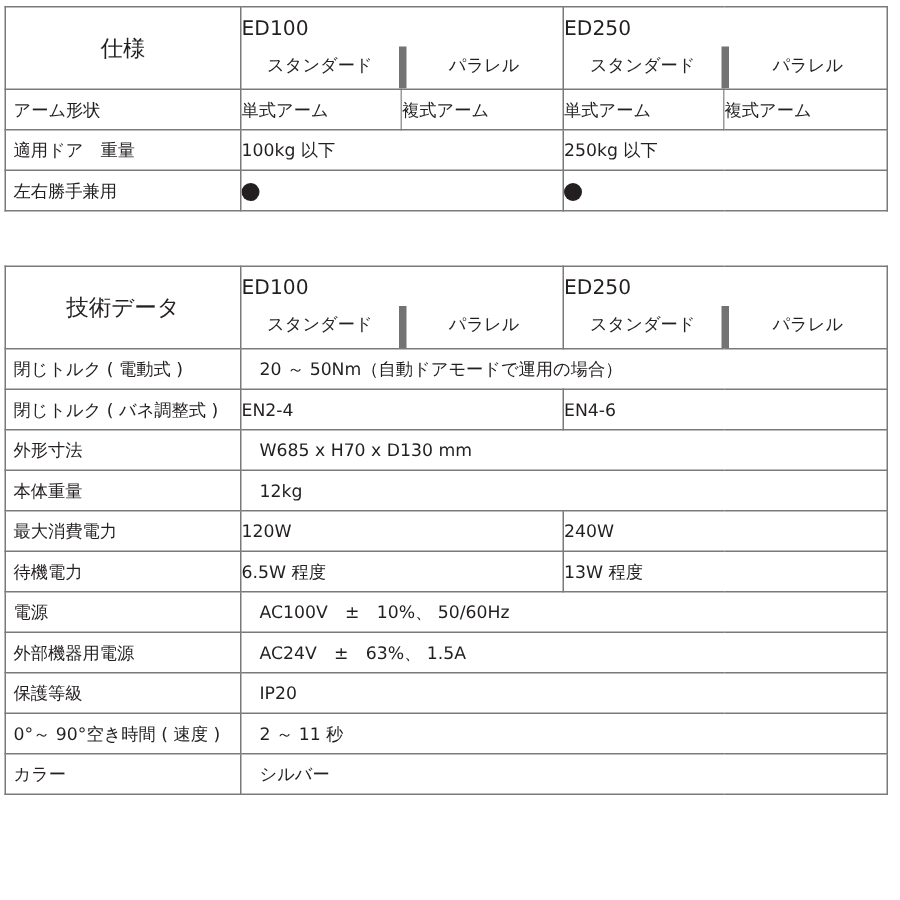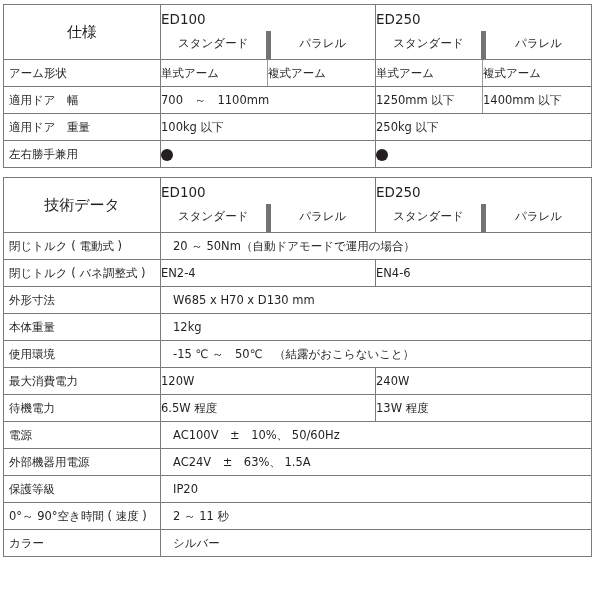--- a/index.html
+++ b/index.html
@@ -80,26 +80,20 @@
     </td>
   </tr>
   <tr>
     <td class="label">アーム形状</td>
     <td class="c" style="border-right-color:#9a9a9a">単式アーム</td>
     <td class="c">複式アーム</td>
     <td class="c" style="border-right-color:#9a9a9a">単式アーム</td>
     <td class="c">複式アーム</td>
   </tr>
   <tr>
-    <td class="label">適用ドア　幅</td>
-    <td class="c" colspan="2">700　～　1100mm</td>
-    <td class="c" style="border-right-color:#9a9a9a">1250mm 以下</td>
-    <td class="c">1400mm 以下</td>
-  </tr>
-  <tr>
     <td class="label">適用ドア　重量</td>
     <td class="c" colspan="2">100kg 以下</td>
     <td class="c" colspan="2">250kg 以下</td>
   </tr>
   <tr>
     <td class="label">左右勝手兼用</td>
     <td class="c" colspan="2"><span class="dot"></span></td>
     <td class="c" colspan="2"><span class="dot"></span></td>
   </tr>
 </tbody>
@@ -142,24 +136,20 @@
   </tr>
   <tr>
     <td class="label">外形寸法</td>
     <td colspan="4" style="padding-left:12px">W685 x H70 x D130 mm</td>
   </tr>
   <tr>
     <td class="label">本体重量</td>
     <td colspan="4" style="padding-left:12px">12kg</td>
   </tr>
   <tr>
-    <td class="label">使用環境</td>
-    <td colspan="4" style="padding-left:12px">-15 ℃ ～　50℃　（結露がおこらないこと）</td>
-  </tr>
-  <tr>
     <td class="label">最大消費電力</td>
     <td class="c" colspan="2">120W</td>
     <td class="c" colspan="2">240W</td>
   </tr>
   <tr>
     <td class="label">待機電力</td>
     <td class="c" colspan="2">6.5W 程度</td>
     <td class="c" colspan="2">13W 程度</td>
   </tr>
   <tr>

